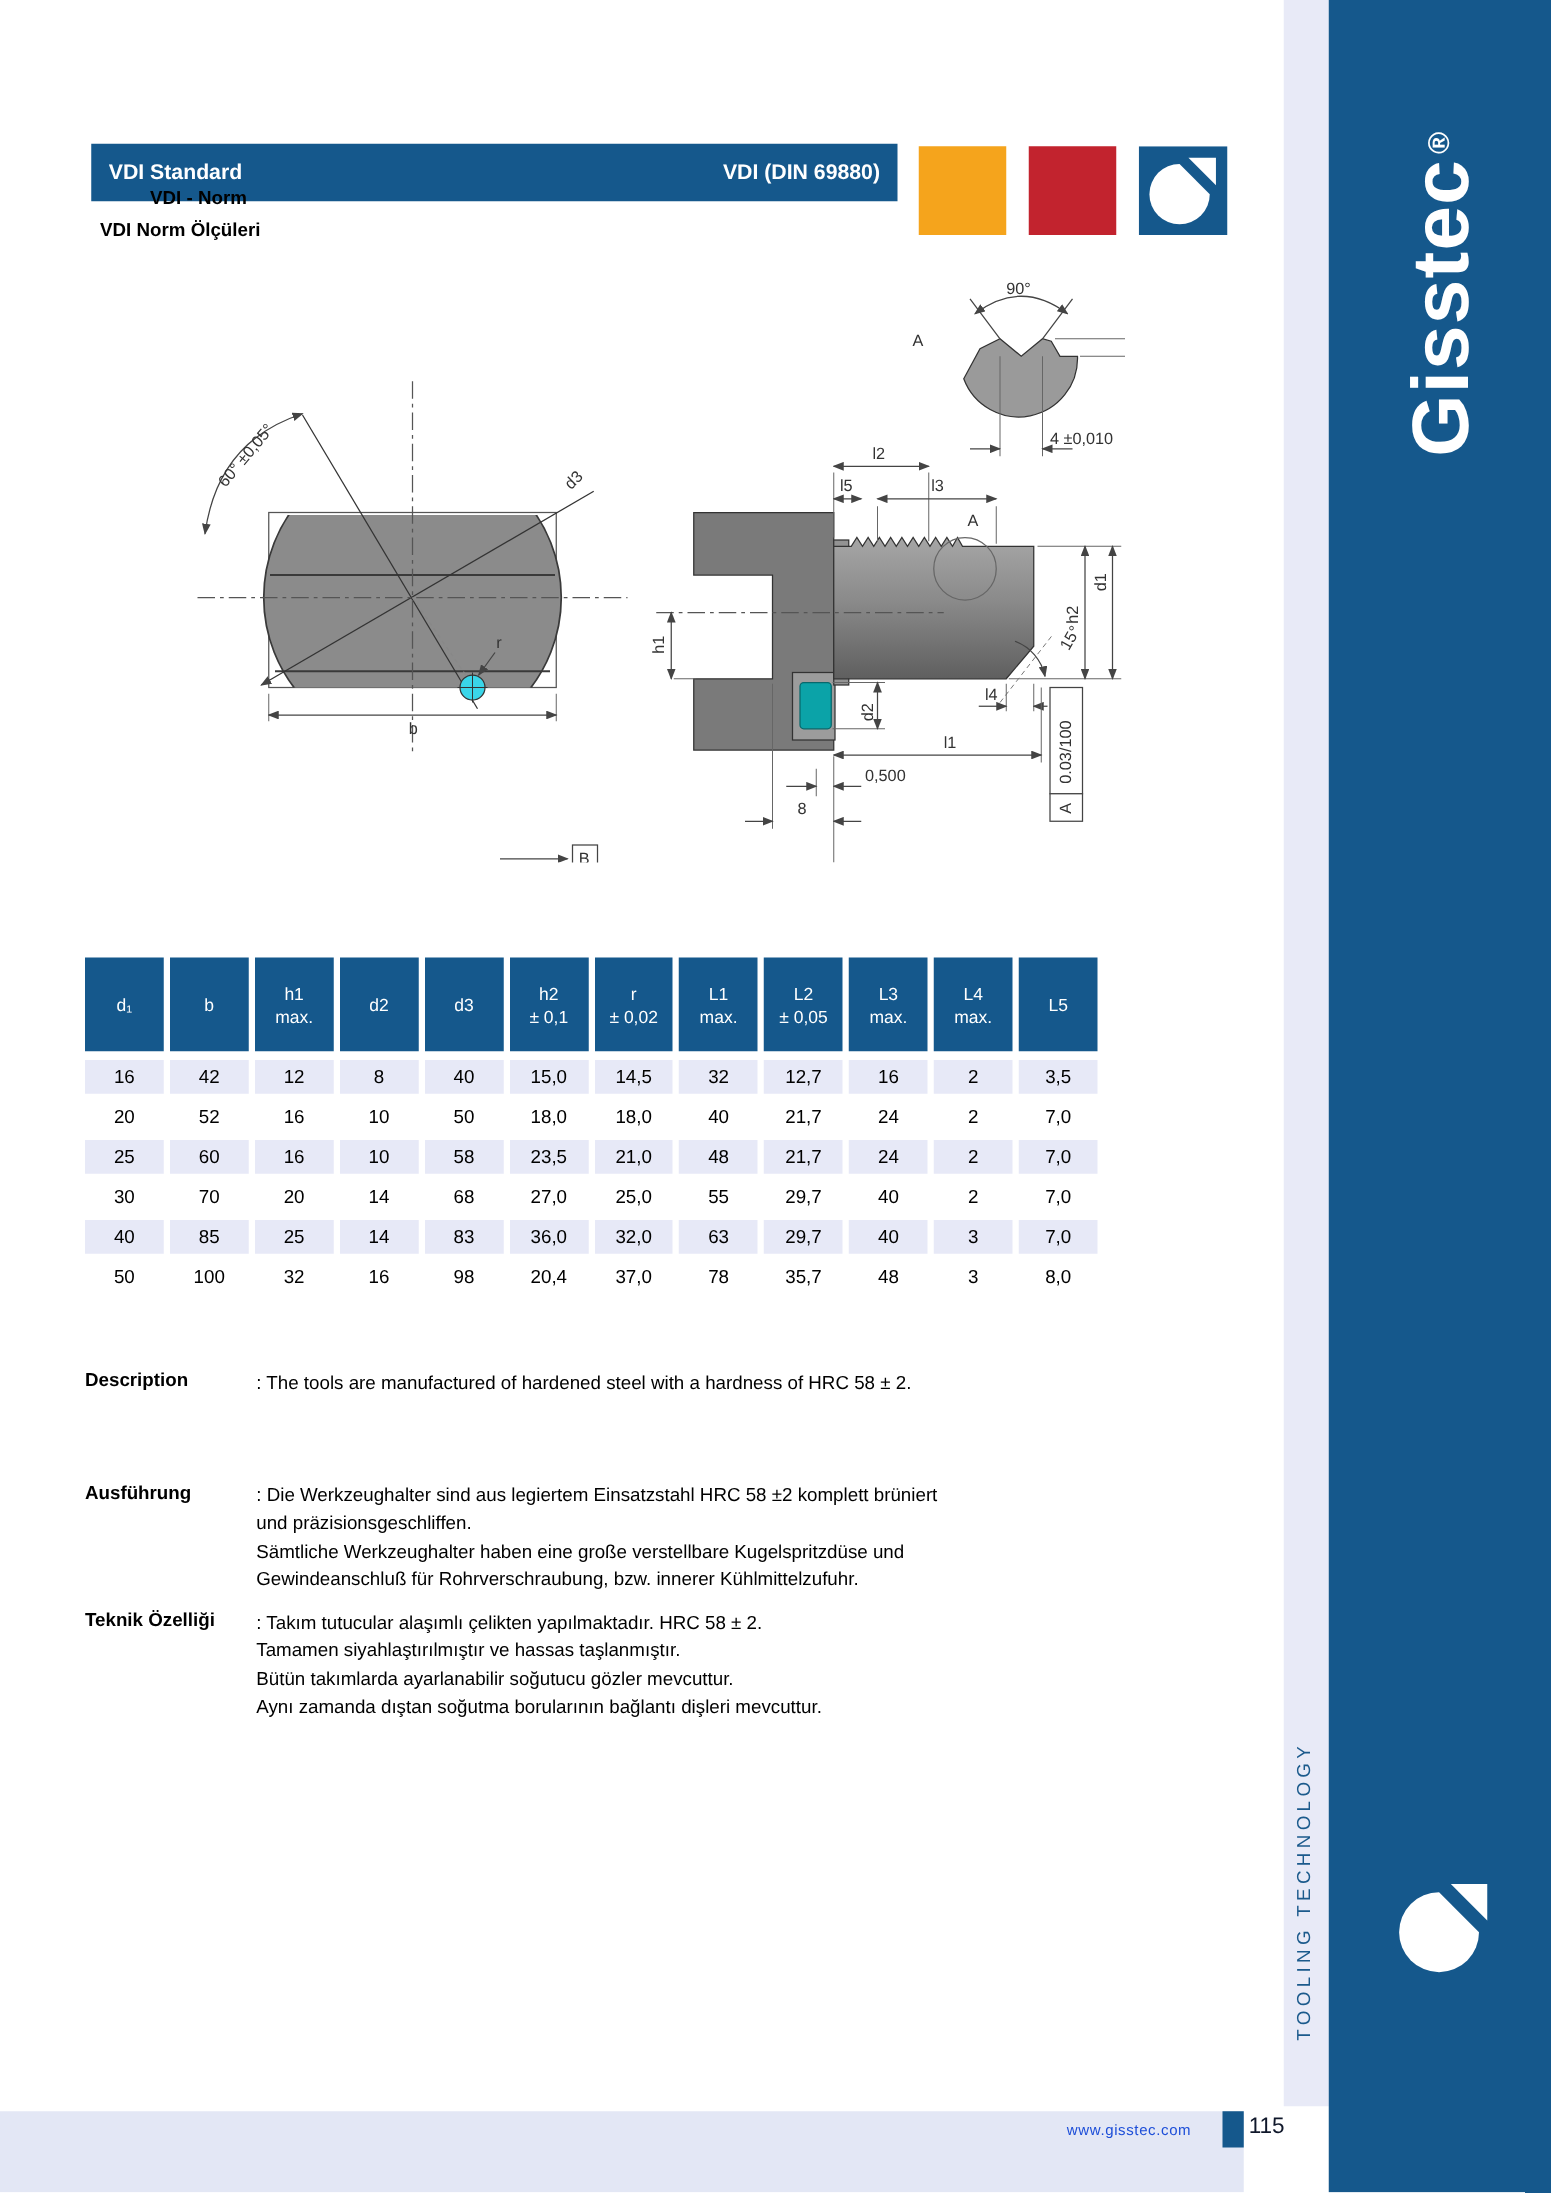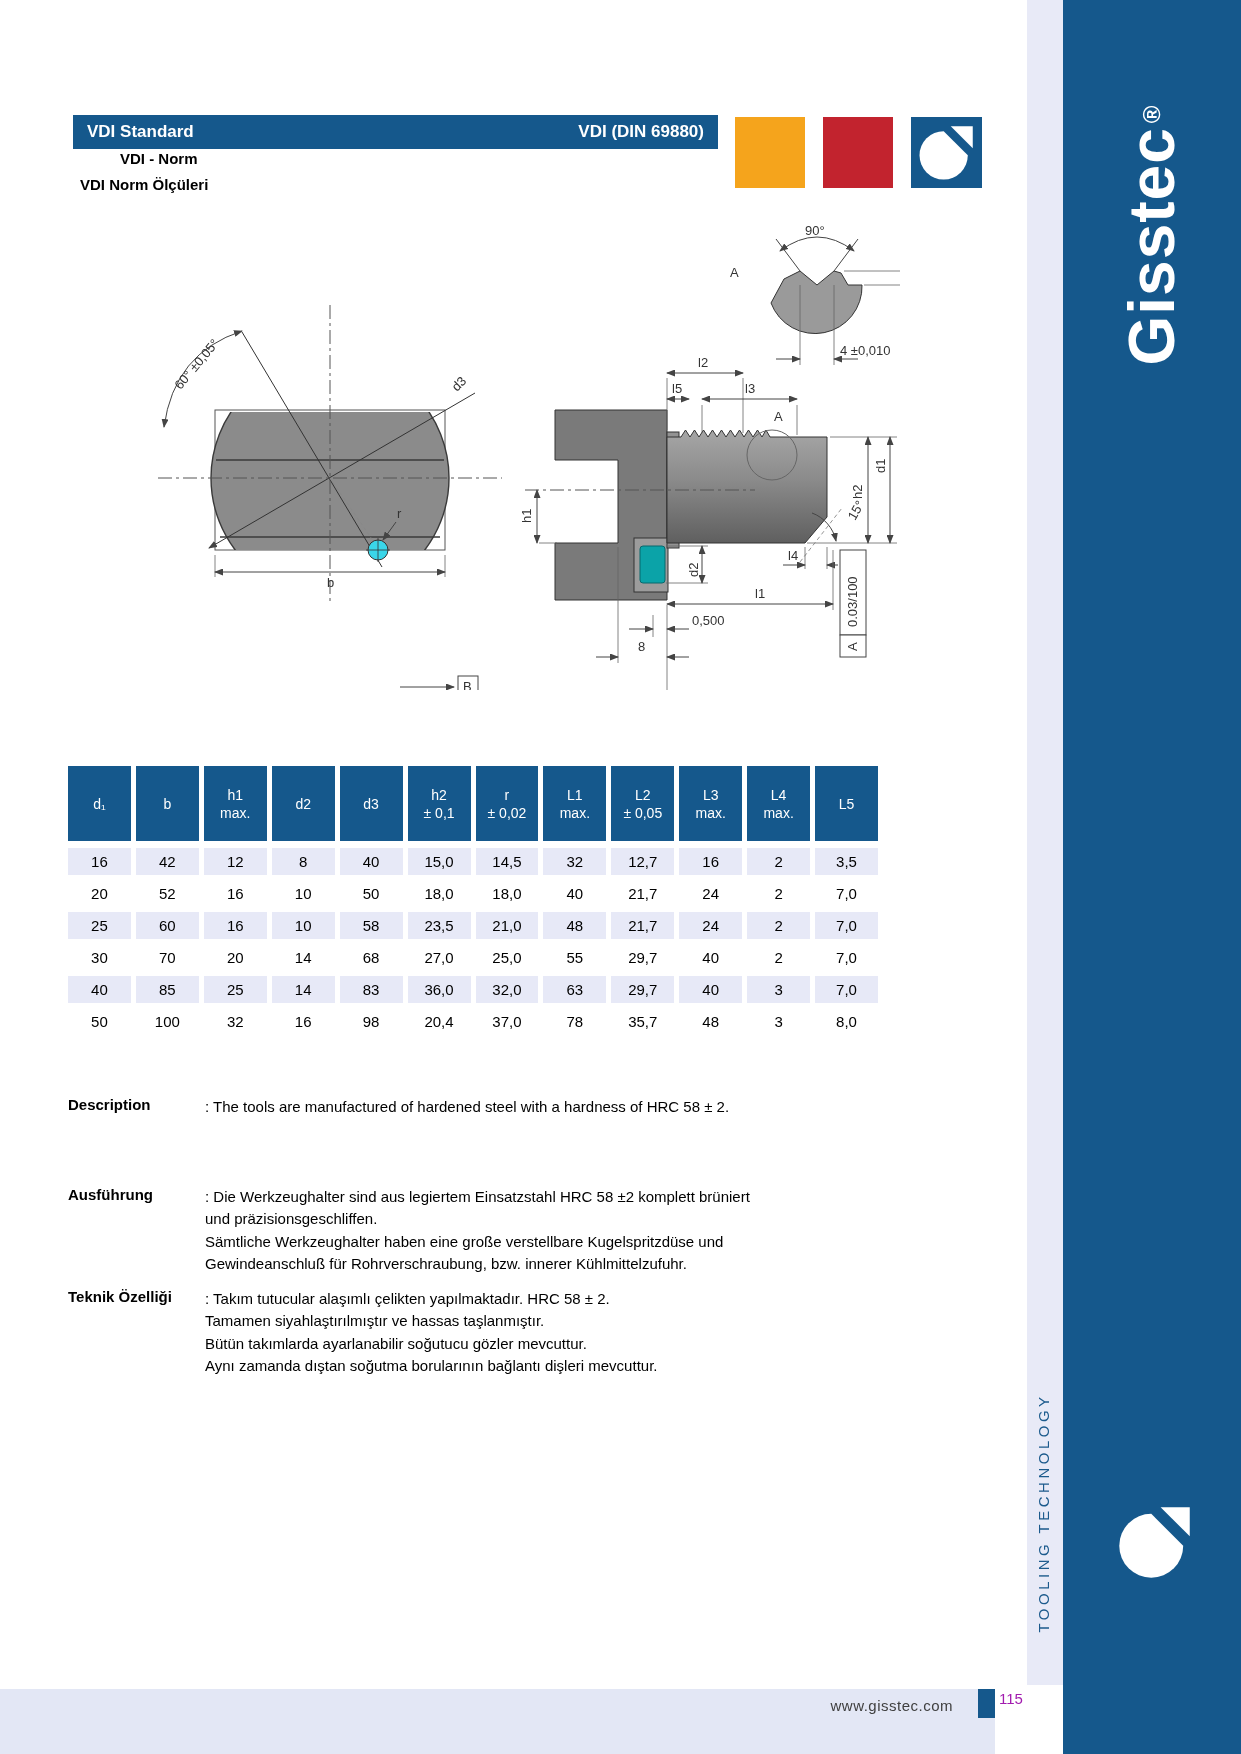--- a/index.html
+++ b/index.html
@@ -1,20 +1,20 @@
 <!DOCTYPE html>
 <html><head>
 <meta charset="utf-8">
 <style>
   html,body{margin:0;padding:0;background:#fff;}
   .page{position:relative;width:1241px;height:1754px;background:#fff;overflow:hidden;
         font-family:"Liberation Sans", sans-serif;color:#111;}
 
   
-  .header-bar{position:absolute;left:73px;top:115px;width:645px;height:34px;
+  .header-bar{position:absolute;left:73px;top:115px;width:645px;height:46px;
     background:#15588C;color:#fff;display:flex;align-items:center;justify-content:space-between;
     padding:0 14px;box-sizing:border-box;font-size:17px;font-weight:bold;}
   .sq{position:absolute;top:117px;width:70px;height:71px;}
   .sq.orange{left:735px;background:#F5A41C;}
   .sq.red{left:823px;background:#C2232E;}
   .logo-sq{position:absolute;left:911px;top:117px;}
   .subtitle{position:absolute;left:80px;font-size:15px;font-weight:bold;color:#000;}
   .subtitle.s1{top:150px;margin-left:40px;}
   .subtitle.s2{top:176px;}
 
@@ -51,23 +51,23 @@
      transform:rotate(-90deg);display:flex;align-items:center;justify-content:center;
      color:#fff;font-size:64px;font-weight:bold;letter-spacing:1px;z-index:4;}
   .sidebar-brand sup{font-size:24px;vertical-align:28px;margin-left:4px;}
   .sidebar-tagline{position:absolute;left:861px;top:1502px;width:370px;height:22px;
      transform:rotate(-90deg);text-align:center;color:#1B5A8C;font-size:15px;
      letter-spacing:3.5px;z-index:4;white-space:nowrap;}
   .bottom-logo{position:absolute;left:1108px;top:1495px;z-index:4;}
 
   
   .footer-bar{position:absolute;left:0;top:1689px;width:995px;height:65px;background:#E3E7F5;}
-  .footer-url{position:absolute;right:42px;top:8px;font-size:15px;color:#404040;letter-spacing:0.5px;}
+  .footer-url{position:absolute;right:42px;top:8px;font-size:12px;color:#1d4ed8;letter-spacing:0.5px;}
   .footer-sq{position:absolute;left:978px;top:1689px;width:17px;height:29px;background:#15588C;}
-  .footer-page{position:absolute;left:999px;top:1690px;font-size:15px;color:#a21caf;}
+  .footer-page{position:absolute;left:999px;top:1690px;font-size:18px;color:#0f172a;}
 </style>
 </head>
 <body>
 
 <div class="page">
 
   <div class="header-bar">
     <span>VDI Standard</span>
     <span>VDI (DIN 69880)</span>
   </div>

